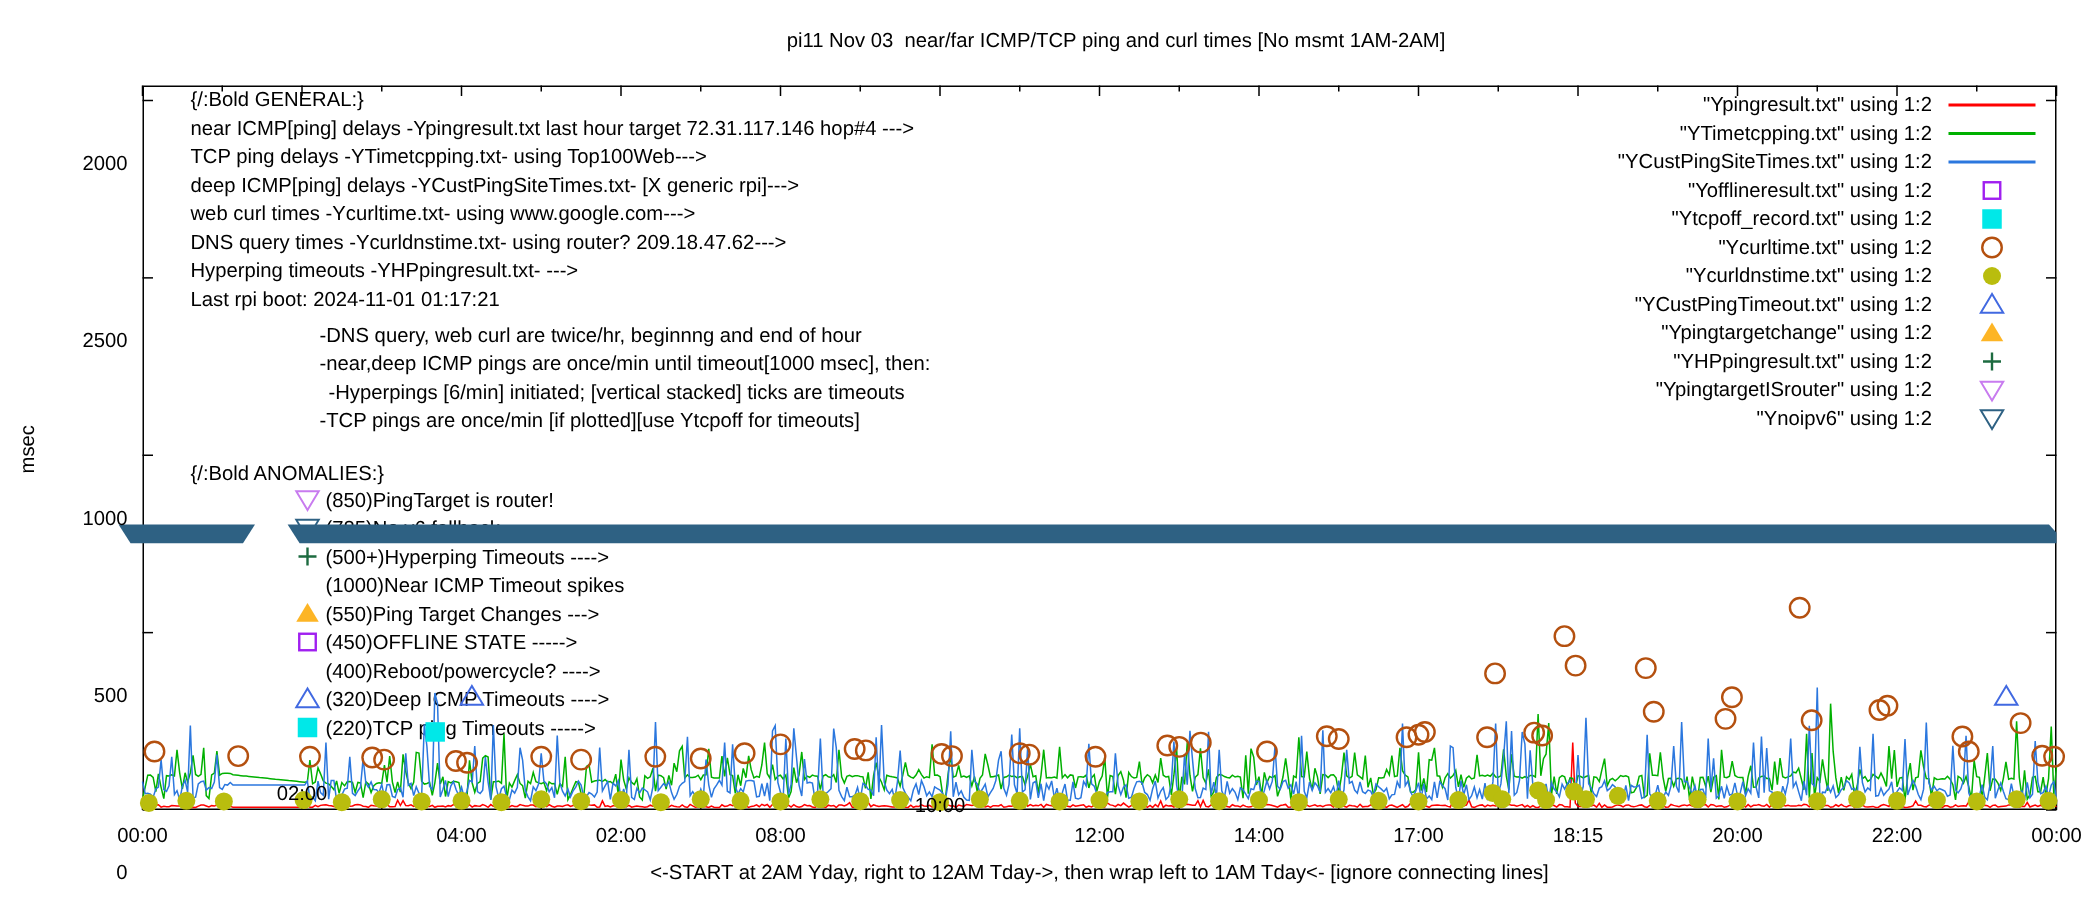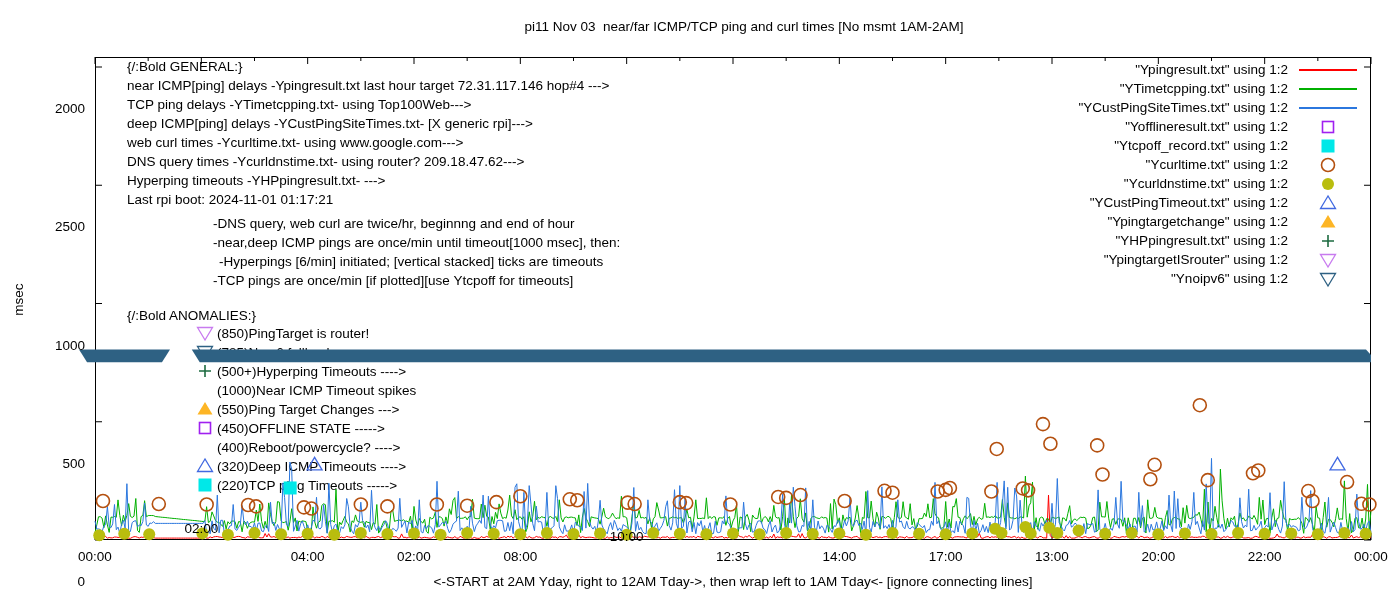--- a/index.html
+++ b/index.html
@@ -231,24 +231,24 @@
       <div class="tickLabelY" style="left: 30px; top: 176.25px;">2500</div>
       <div class="tickLabelY" style="left: 30px; top: 58px;">2000</div>
     </div>
   <div id="xticks">
       <div class="tickLabelX" style="left: 65px; top: 548px;">00:00</div>
       <div class="tickLabelX" style="left: 171.333px; top: 520px;">02:00</div>
       <div class="tickLabelX" style="left: 277.667px; top: 548px;">04:00</div>
       <div class="tickLabelX" style="left: 384px; top: 548px;">02:00</div>
       <div class="tickLabelX" style="left: 490.333px; top: 548px;">08:00</div>
       <div class="tickLabelX" style="left: 596.667px; top: 528px;">10:00</div>
-      <div class="tickLabelX" style="left: 703px; top: 548px;">12:35</div>
+      <div class="tickLabelX" style="left: 703px; top: 548px;">12:00</div>
       <div class="tickLabelX" style="left: 809.333px; top: 548px;">14:00</div>
       <div class="tickLabelX" style="left: 915.667px; top: 548px;">17:00</div>
-      <div class="tickLabelX" style="left: 1022px; top: 548px;">13:00</div>
+      <div class="tickLabelX" style="left: 1022px; top: 548px;">18:15</div>
       <div class="tickLabelX" style="left: 1128.33px; top: 548px;">20:00</div>
       <div class="tickLabelX" style="left: 1234.67px; top: 548px;">22:00</div>
       <div class="tickLabelX" style="left: 1341px; top: 548px;">00:00</div>
     </div>
   <div id="legend">
       <div class="legendRow" style="top: 60px;"><div>"Ypingresult.txt" using 1:2</div><div class="legendSample"><div class="legendLine" style="background: rgb(255, 0, 0);"></div></div></div>
       <div class="legendRow" style="top: 79px;"><div>"YTimetcpping.txt" using 1:2</div><div class="legendSample"><div class="legendLine" style="background: rgb(0, 176, 0);"></div></div></div>
       <div class="legendRow" style="top: 98px;"><div>"YCustPingSiteTimes.txt" using 1:2</div><div class="legendSample"><div class="legendLine" style="background: rgb(43, 119, 222);"></div></div></div>
       <div class="legendRow" style="top: 117px;"><div>"Yofflineresult.txt" using 1:2</div><div class="legendSample"><svg width="18" height="18">
             <rect x="3.5" y="3.5" width="11" height="11" fill="none" stroke="#a020f0" stroke-width="1.6"></rect>

